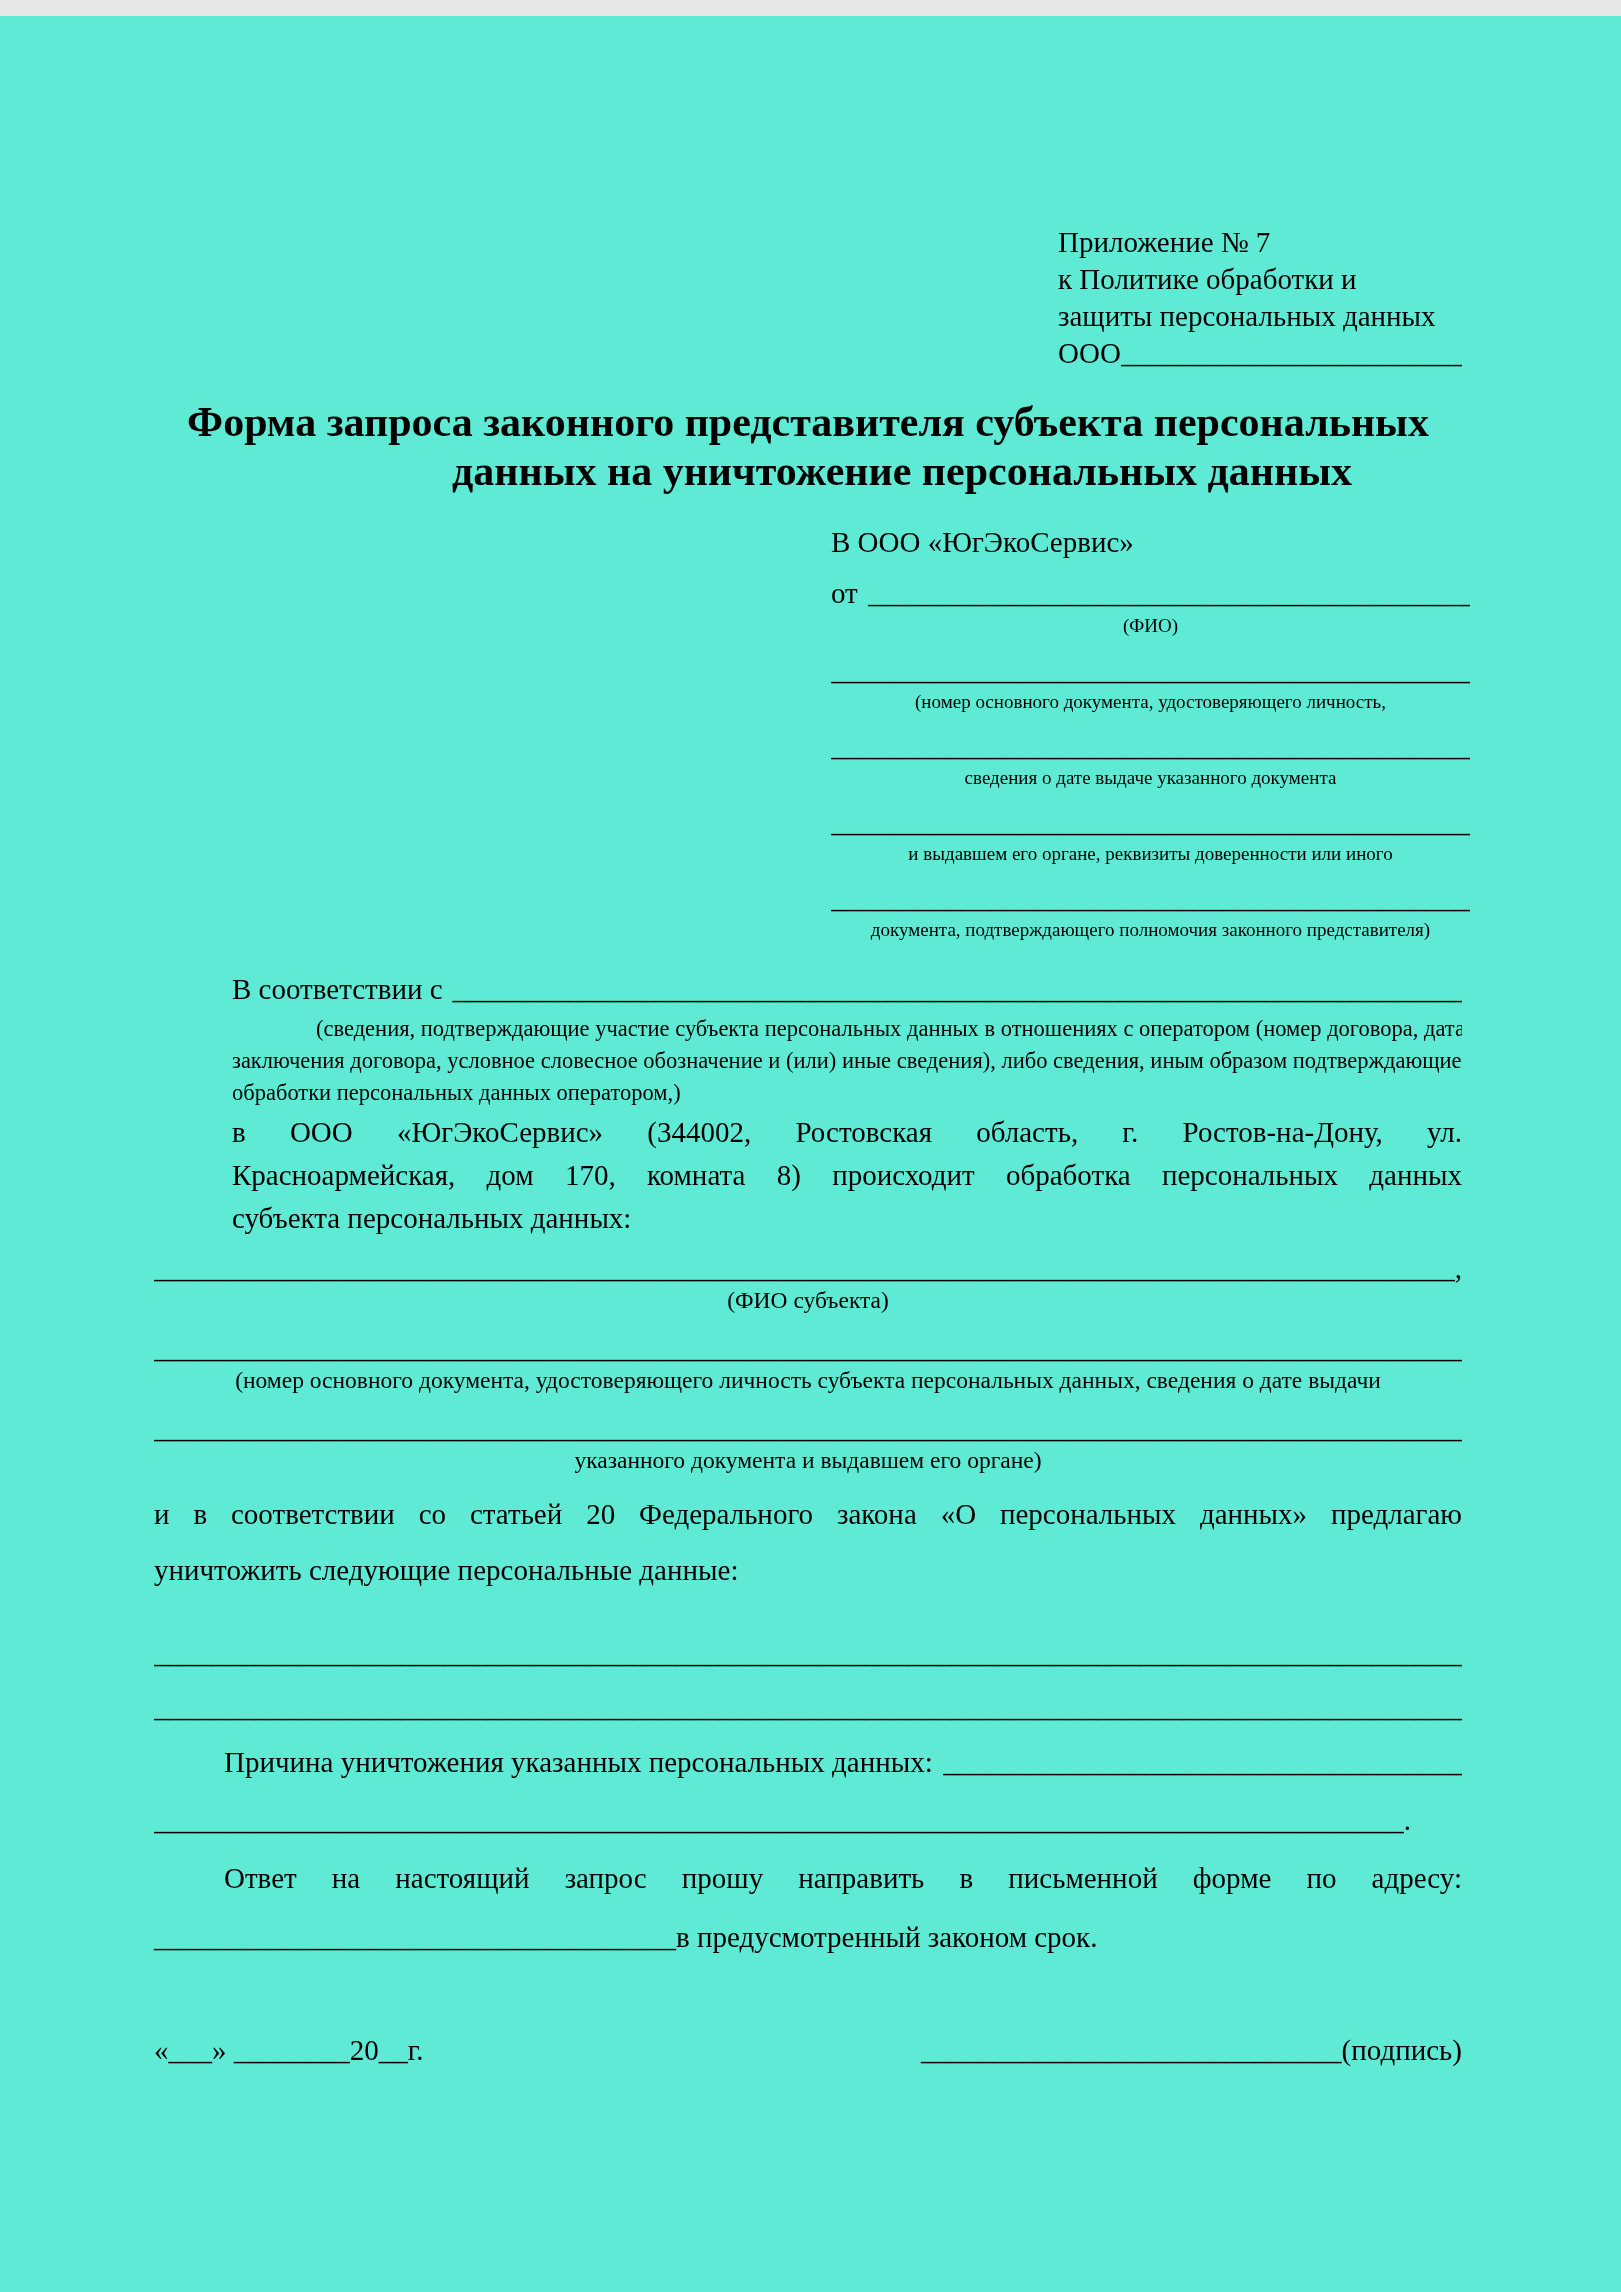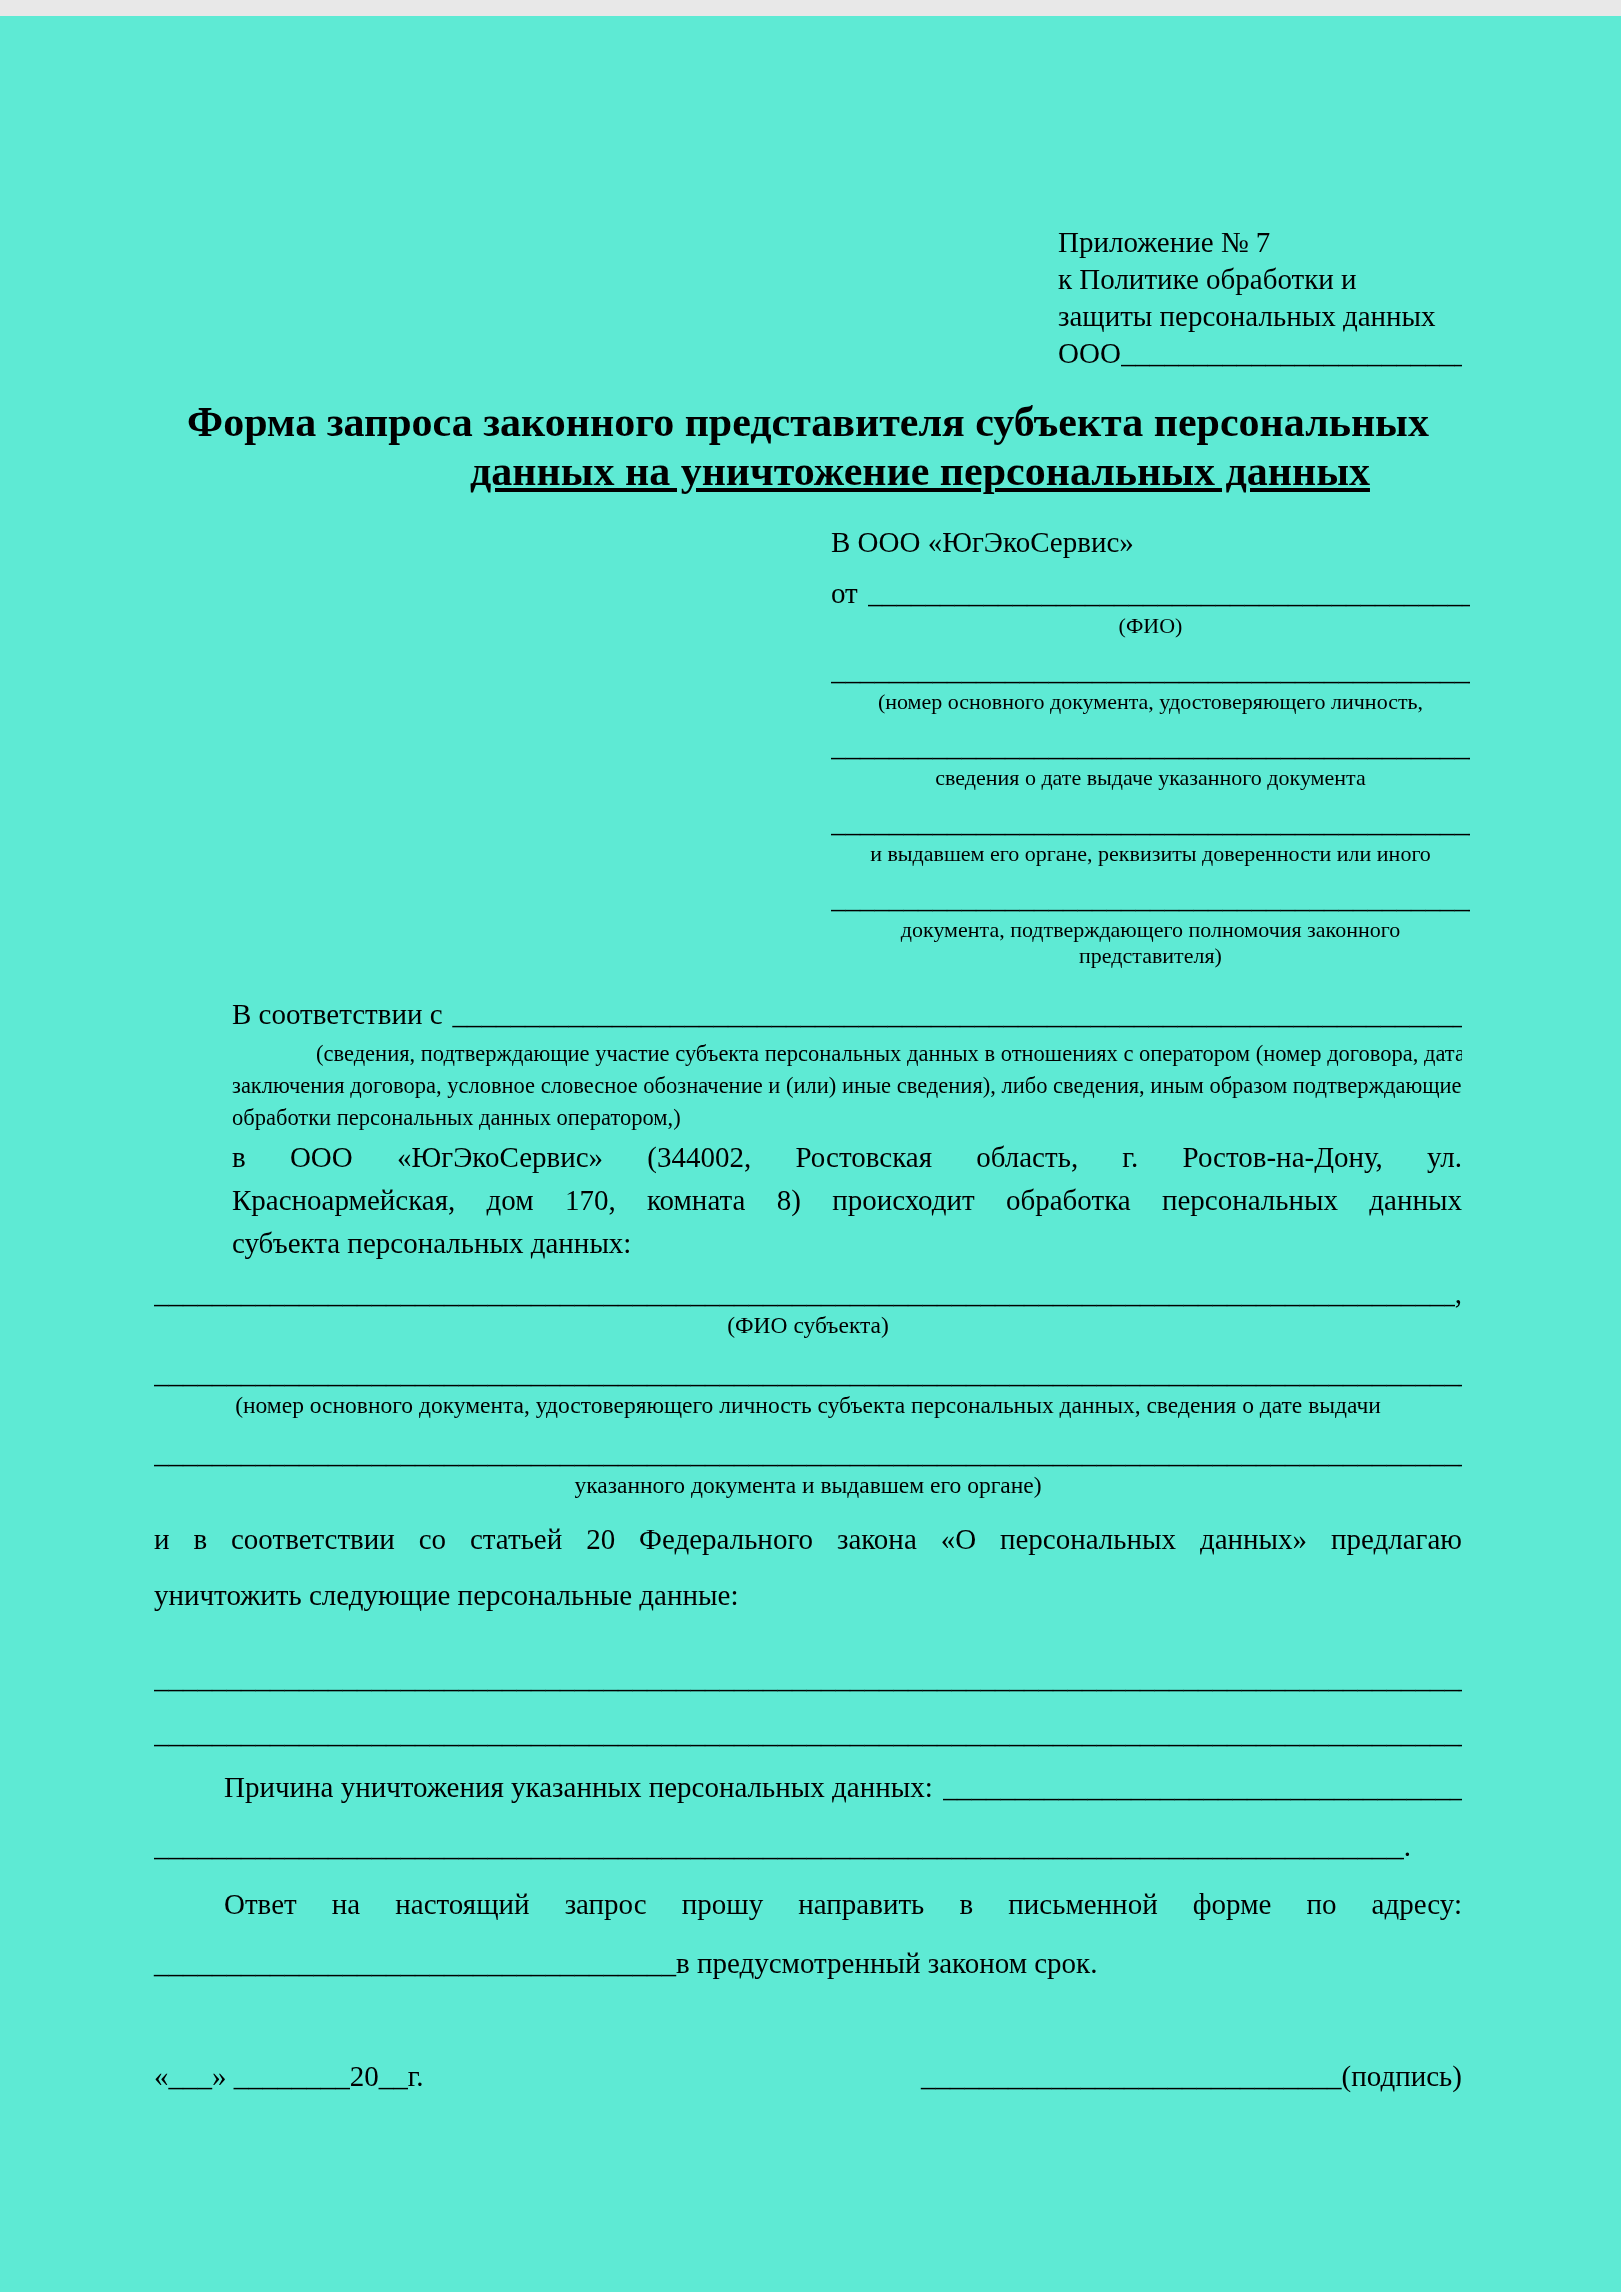--- a/index.html
+++ b/index.html
@@ -13,27 +13,27 @@
   .fill { flex:1 1 0; min-width:0; overflow:hidden; white-space:pre; }
   .ml10 { margin-left:9.8px; }
   .rule { height:33px; line-height:33px; overflow:hidden; white-space:pre; }
   .center { text-align:center; }
 
   
   .header-note { width:404px; margin-left:auto; line-height:37px; }
 
   
   .title { margin-top:25.5px; text-align:center; font-weight:bold; font-size:42px; line-height:49px; white-space:nowrap; }
-  .title-l2 { position:relative; left:112px;text-decoration:underline; }
+  .title-l2 { position:relative; left:94px; }
 
   
   .addr { width:639px; margin-left:677px; margin-top:27.4px; }
   .addr-to { line-height:39px; }
   .from-row { margin-top:13.7px; height:35px; line-height:35px; }
-  .cap { font-size:22px; line-height:25.5px; margin-top:2px; }
+  .cap { font-size:19px; line-height:25.5px; margin-top:2px; }
   .addr .rule { margin-top:15.7px; }
 
   
   .mid { margin-left:78px; margin-top:29px; }
   .acc-row { height:35px; line-height:35px; }
   .cap-j { font-size:22.5px; line-height:32px; margin-top:5.9px; }
   .indent86 { text-indent:84px; }
   .jline { text-align:justify; text-align-last:justify; white-space:nowrap; overflow:hidden; }
   .pline { text-align:left; }
   .body-j { line-height:43px; margin-top:2px; }

